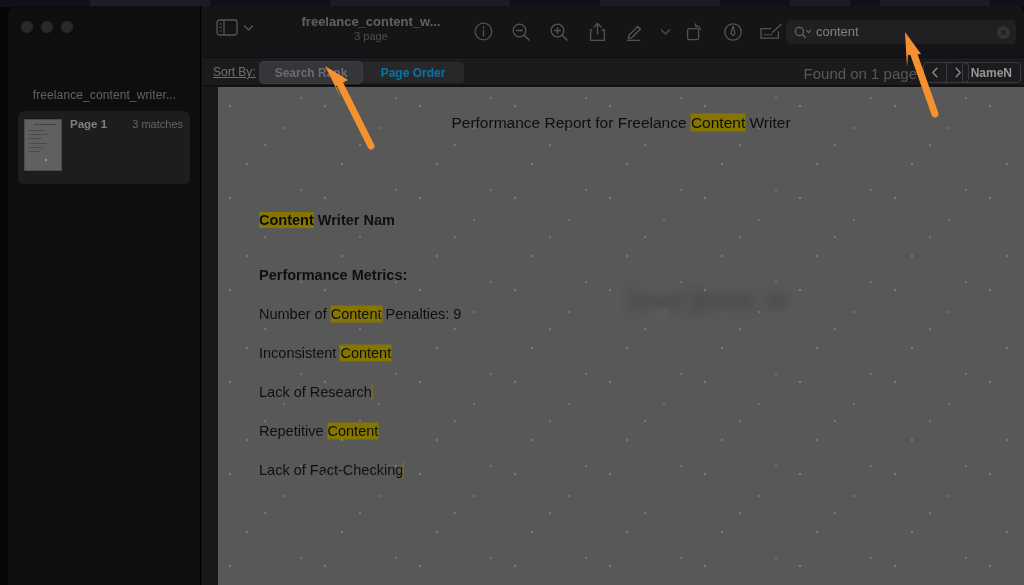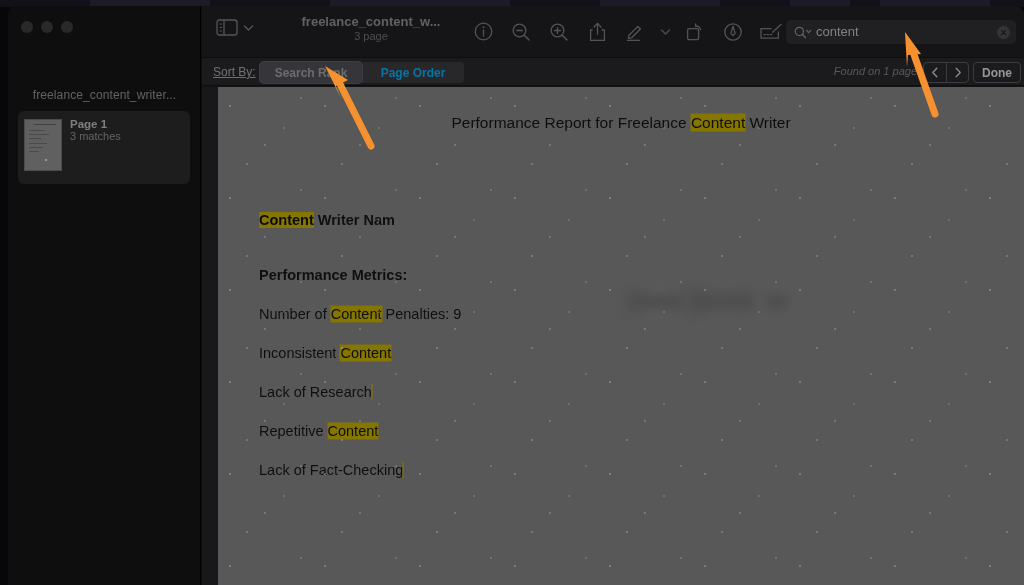--- a/index.html
+++ b/index.html
@@ -118,21 +118,20 @@
     background: #d8d8d8;
   }
 
   .result-text { flex: 1 1 auto; min-width: 0; padding-top: 1px; }
 
   .result-head {
     display: flex;
     justify-content: space-between;
     align-items: baseline;
     margin-bottom: 2px;
-    flex-direction: column;
   }
   .result-page {
     font-size: 11.5px;
     font-weight: bold;
     color: #b6b6b9;
   }
   .result-matches {
     font-size: 11px;
     color: #8f8f93;
   }
@@ -276,23 +275,22 @@
   }
   .seg.active {
     background: #4e4e53;
     color: #9b9b9f;
     box-shadow: 0 0 0 1px #58585d;
   }
 
   .found-text {
     position: absolute;
     right: 107px; top: 7px;
-    font-size: 11px;
+    font-size: 15px;
     color: #7e7e82;
-    font-style: italic;
   }
   .nav-group {
     position: absolute;
     right: 55px; top: 4px;
     width: 46px; height: 21px;
     border: 1px solid #57575c;
     border-radius: 4px;
     display: flex;
   }
   .nav-btn {
@@ -579,21 +577,21 @@
               <polyline points="5.8,1.2 1.8,5.5 5.8,9.8" fill="none" stroke="#c3c3c7" stroke-width="1.4" stroke-linecap="round" stroke-linejoin="round"></polyline>
             </svg>
           </div>
           <div class="nav-btn">
             <svg class="icon" width="8" height="11" viewBox="0 0 8 11">
               <polyline points="2.2,1.2 6.2,5.5 2.2,9.8" fill="none" stroke="#c3c3c7" stroke-width="1.4" stroke-linecap="round" stroke-linejoin="round"></polyline>
             </svg>
           </div>
         </div>
 
-        <div class="done-btn">Done</div>
+        <div class="done-btn">NameN</div>
       </div>
 
       <div class="page-scroll">
         <div class="page">
 
           <div class="doc-heading">
             <span>Performance Report for Freelance </span><span class="hl">Content</span><span> Writer</span>
           </div>
 
           <div class="doc-line bold" style="top:125px;">

